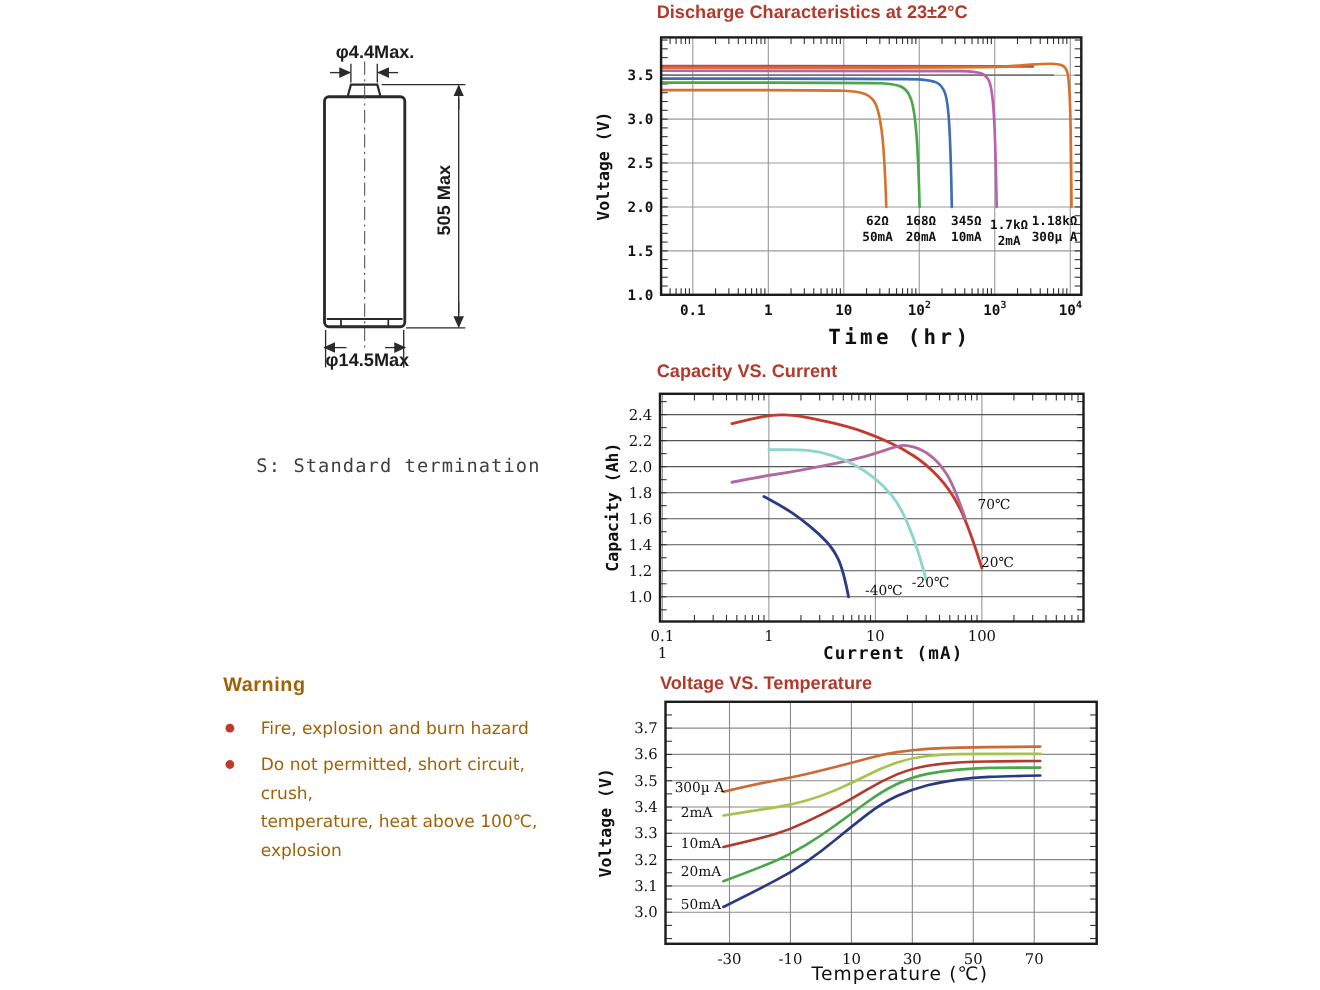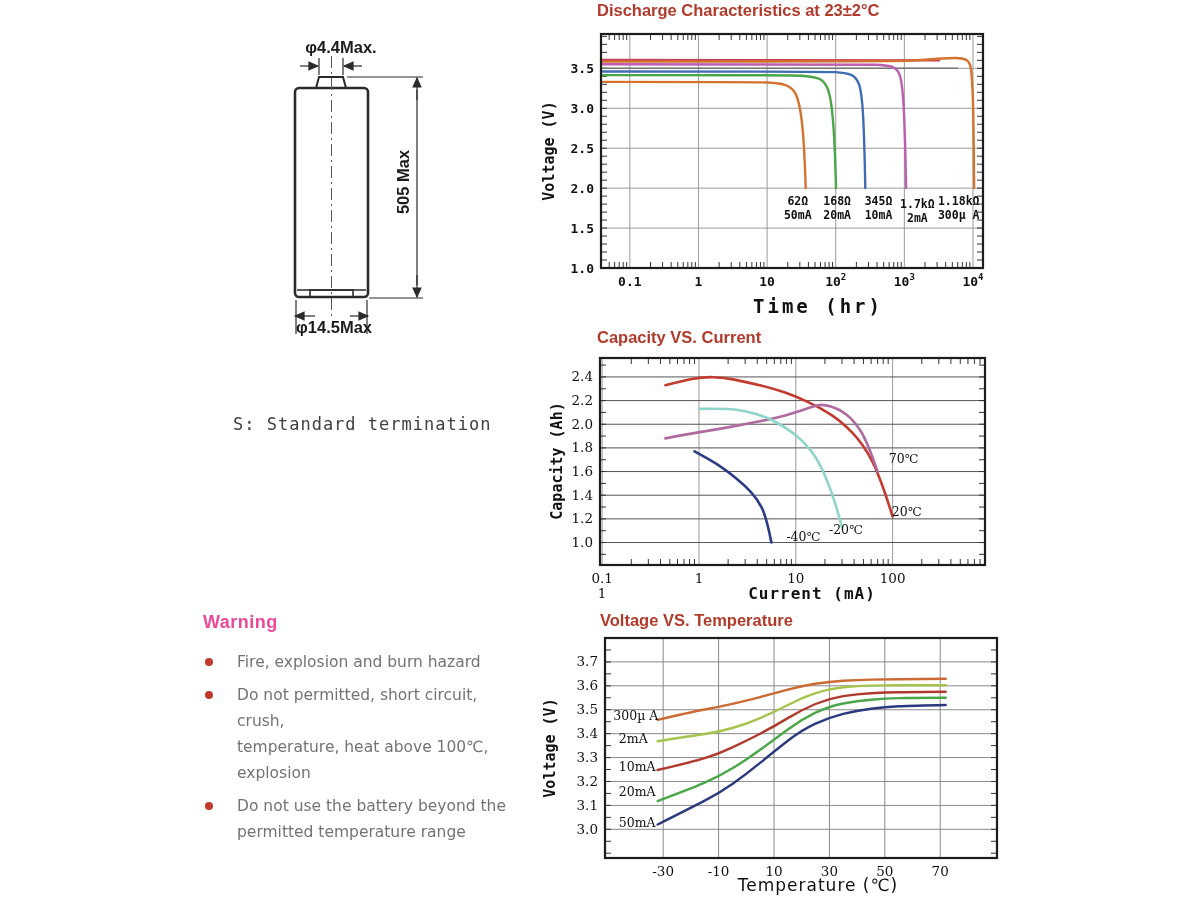--- a/index.html
+++ b/index.html
@@ -7,24 +7,24 @@
         font-family:"Liberation Sans",sans-serif;}
   svg{position:absolute;overflow:visible;}
   
   #battery{left:255px;top:20px;}
   .dim-text{font:600 16.5px "Liberation Sans",sans-serif;fill:#1c1c1c;}
   .draw{stroke:#2b2b2b;fill:none;}
   
   .note{position:absolute;left:233px;top:414px;font:17px "DejaVu Sans Mono",monospace;color:#404040;letter-spacing:1px;}
   
   .warning{position:absolute;left:203px;top:612px;width:310px;}
-  .warning-title{font:bold 18px "Liberation Sans",sans-serif;color:#ec4899;letter-spacing:.5px;margin-bottom:16px;}
+  .warning-title{font:bold 18px "Liberation Sans",sans-serif;color:#a16207;letter-spacing:.5px;margin-bottom:16px;}
   .warn-item{display:flex;margin-bottom:7px;}
   .warn-dot{flex:0 0 8px;width:8px;height:8px;border-radius:50%;background:#c0392b;margin:9px 24px 0 2px;}
-  .warn-lines{font:15.5px "DejaVu Sans",sans-serif;color:#737373;line-height:26px;}
+  .warn-lines{font:15.5px "DejaVu Sans",sans-serif;color:#a16207;line-height:26px;}
   
   #chart1{left:540px;top:0px;}
   #chart2{left:540px;top:325px;}
   #chart3{left:540px;top:610px;}
   .chart-title{font:bold 16.5px "Liberation Sans",sans-serif;fill:#b23a2b;}
   .tick{font:bold 13px "DejaVu Sans Mono",monospace;fill:#111;}
   #chart2 .tick,#chart3 .tick{font:13.5px "DejaVu Serif",serif;fill:#111;font-weight:normal;}
   .axis-label{font:bold 15px "DejaVu Sans Mono",monospace;fill:#111;}
   #chart1 .xlab{font-size:19px;letter-spacing:3px;}
   #chart2 .xlab{font-size:16px;letter-spacing:1px;}
@@ -92,27 +92,20 @@
           <div class="warn-lines">
             <div>Fire, explosion and burn hazard</div>
           </div>
         </div>
         <div class="warn-item">
           <span class="warn-dot"></span>
           <div class="warn-lines">
             <div>Do not permitted, short circuit, crush,</div>
             <div>temperature, heat above 100℃,</div>
             <div>explosion</div>
-          </div>
-        </div>
-        <div class="warn-item">
-          <span class="warn-dot"></span>
-          <div class="warn-lines">
-            <div>Do not use the battery beyond the</div>
-            <div>permitted temperature range</div>
           </div>
         </div>
       </div>
   </div>
 
   <svg id="chart1" width="470" height="330">
       <g>
         <line x1="89.83807638024017" y1="34" x2="89.83807638024017" y2="268" stroke="#9a9a9a" stroke-width="1"></line>
         <line x1="158.46480334297394" y1="34" x2="158.46480334297394" y2="268" stroke="#9a9a9a" stroke-width="1"></line>
         <line x1="227.0915303057077" y1="34" x2="227.0915303057077" y2="268" stroke="#9a9a9a" stroke-width="1"></line>

